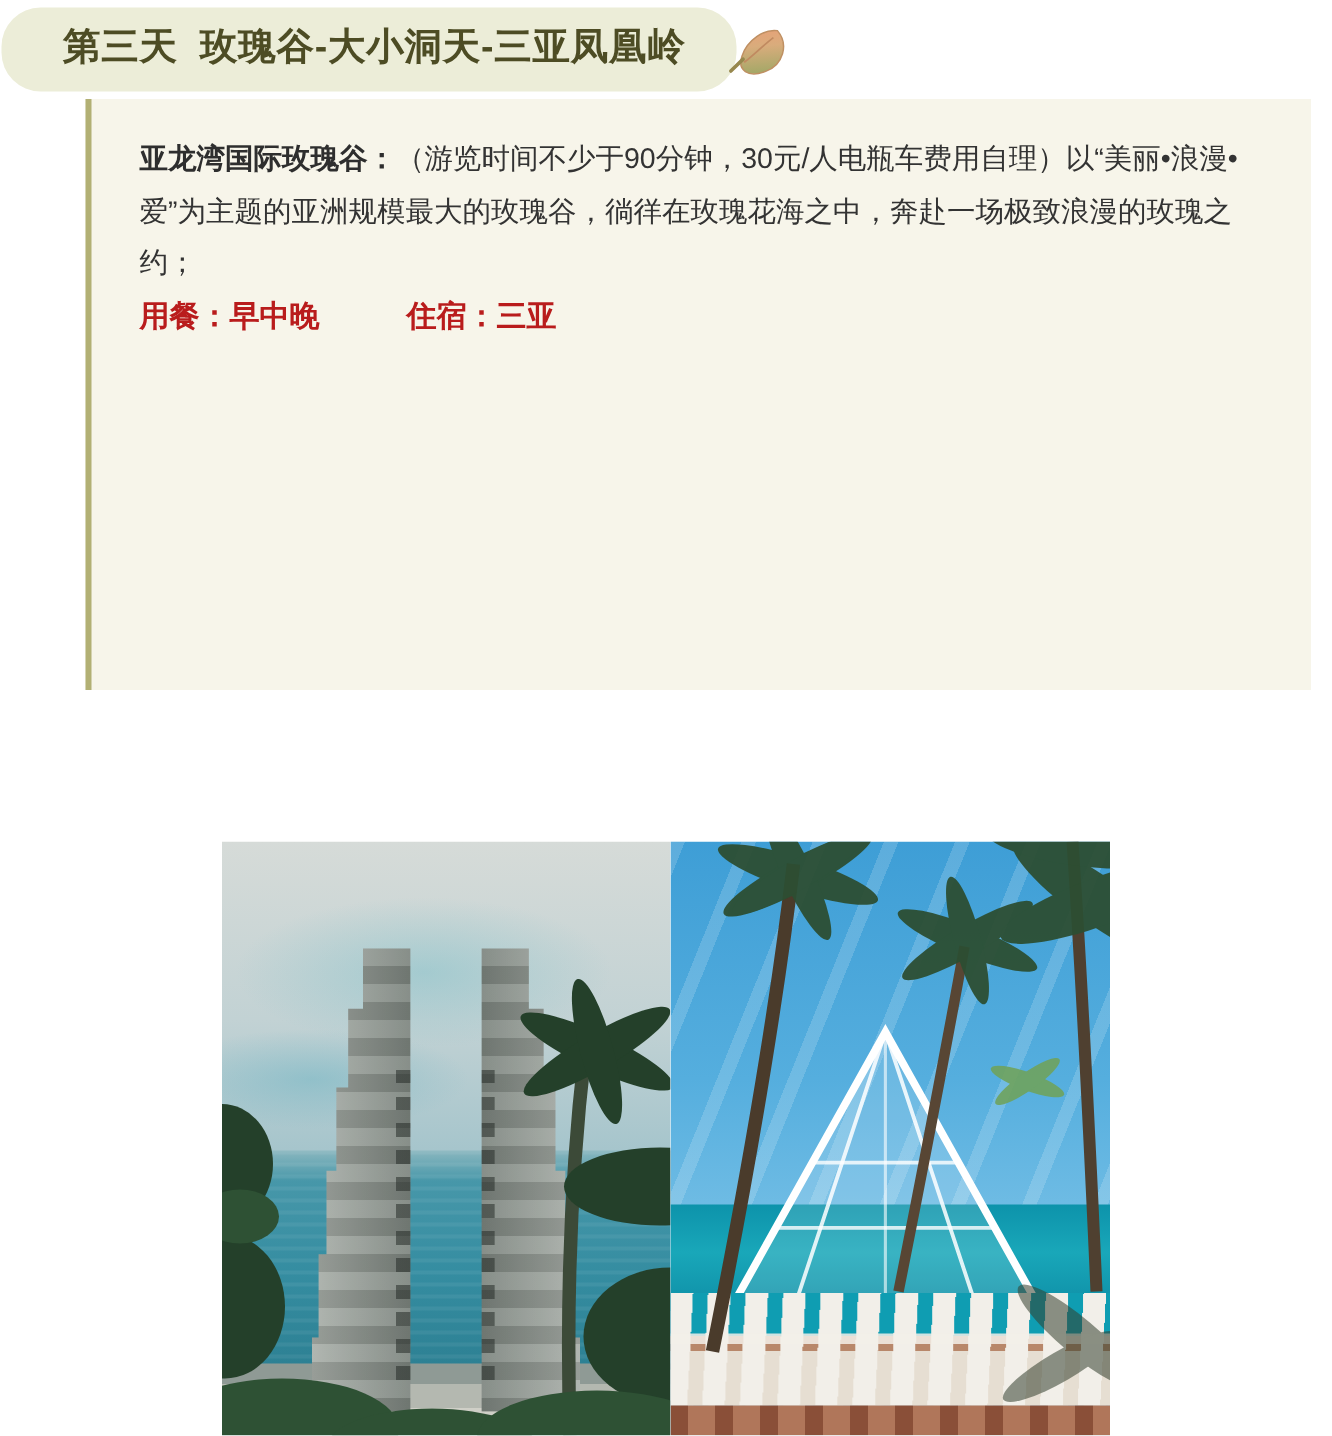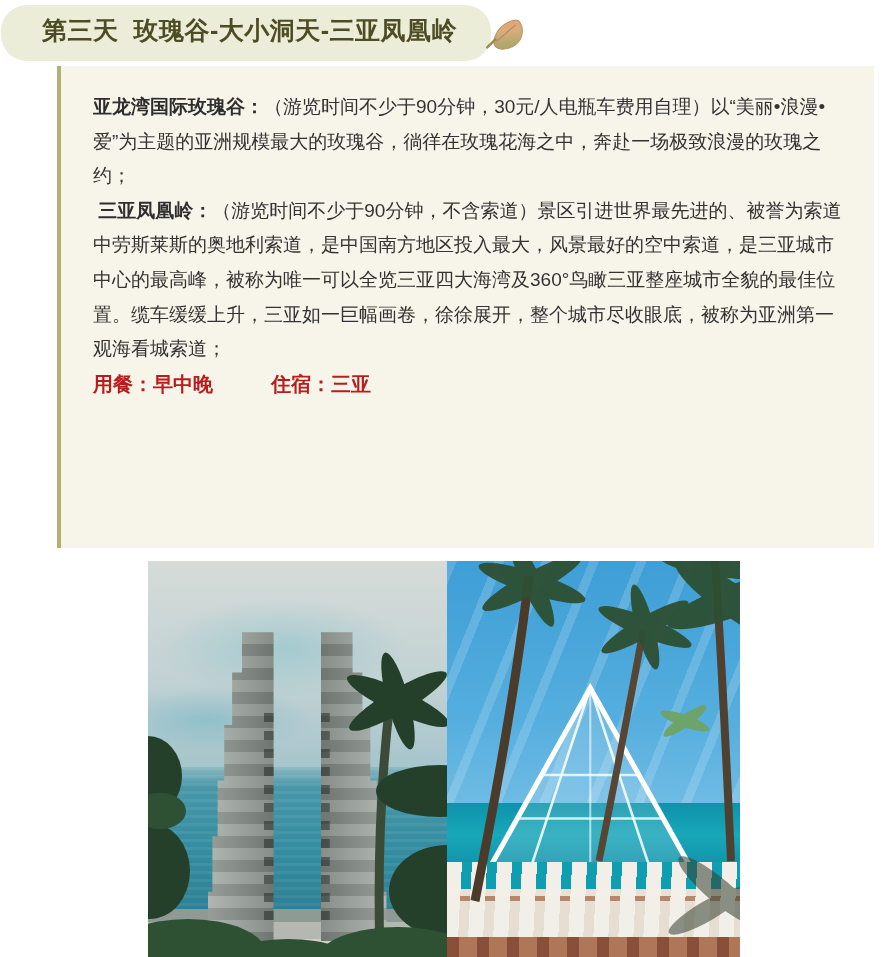--- a/index.html
+++ b/index.html
@@ -26,21 +26,21 @@
   }
   .banner-title {
     font-size: 25px; font-weight: 700; color: #4d4c24;
     white-space: pre; letter-spacing: 0.5px;
   }
   .leaf { position: absolute; right: -46px; bottom: -4px; width: 44px; height: 44px; transform: rotate(8deg); }
 
   
   .box {
     position: absolute; left: 57px; top: 66px;
-    width: 817px; height: 482px; overflow: hidden;
+    width: 817px; height: 394px; overflow: hidden;
     background: #f7f5ea;
     border-left: 4px solid #b2b074;
     padding: 24px 24px 24px 32px;
   }
   .box p { margin: 0; font-size: 19px; line-height: 34.6px; color: #333333; white-space: pre-wrap; }
   .attraction { font-weight: 700; color: #2e2e2e; white-space: pre-wrap; }
   .meals { font-size: 20px; line-height: 34px; font-weight: 700; color: #b91c1c; }
   .meals .stay { margin-left: 58px; }
 
   
@@ -114,21 +114,20 @@
       </linearGradient>
     </defs>
     <path d="M31 5 C40 13 38 27 27 33 C16 39 8 35 10 25 C12 14 22 5 31 5 Z" fill="url(#leafg)" stroke="#bf9063" stroke-width="1"></path>
     <path d="M11 27 L4 36" stroke="#97884e" stroke-width="2.4" stroke-linecap="round"></path>
     <path d="M29 10 C23 16 17 24 12 29" stroke="#c08a60" stroke-width="1.2" fill="none"></path>
   </svg>
 </div>
 
 <div class="box">
   <p><span class="attraction">亚龙湾国际玫瑰谷：</span><span>（游览时间不少于90分钟，30元/人电瓶车费用自理）以“美丽•浪漫•爱”为主题的亚洲规模最大的玫瑰谷，徜徉在玫瑰花海之中，奔赴一场极致浪漫的玫瑰之约；</span></p>
-  <p><span class="attraction"> 三亚凤凰岭：</span><span>（游览时间不少于90分钟，不含索道）景区引进世界最先进的、被誉为索道中劳斯莱斯的奥地利索道，是中国南方地区投入最大，风景最好的空中索道，是三亚城市中心的最高峰，被称为唯一可以全览三亚四大海湾及360°鸟瞰三亚整座城市全貌的最佳位置。缆车缓缓上升，三亚如一巨幅画卷，徐徐展开，整个城市尽收眼底，被称为亚洲第一观海看城索道；</span></p>
   <div class="meals">
     <span>用餐：早中晚</span><span class="stay">住宿：三亚</span>
   </div>
 </div>
 
 <div class="photos">
 
   <div class="photo photo-left" role="img" aria-label="巴厘岛式天空之门石塔与海景照片">
     <div class="layer sky-l"></div>
     <div class="layer sea-l"></div>

